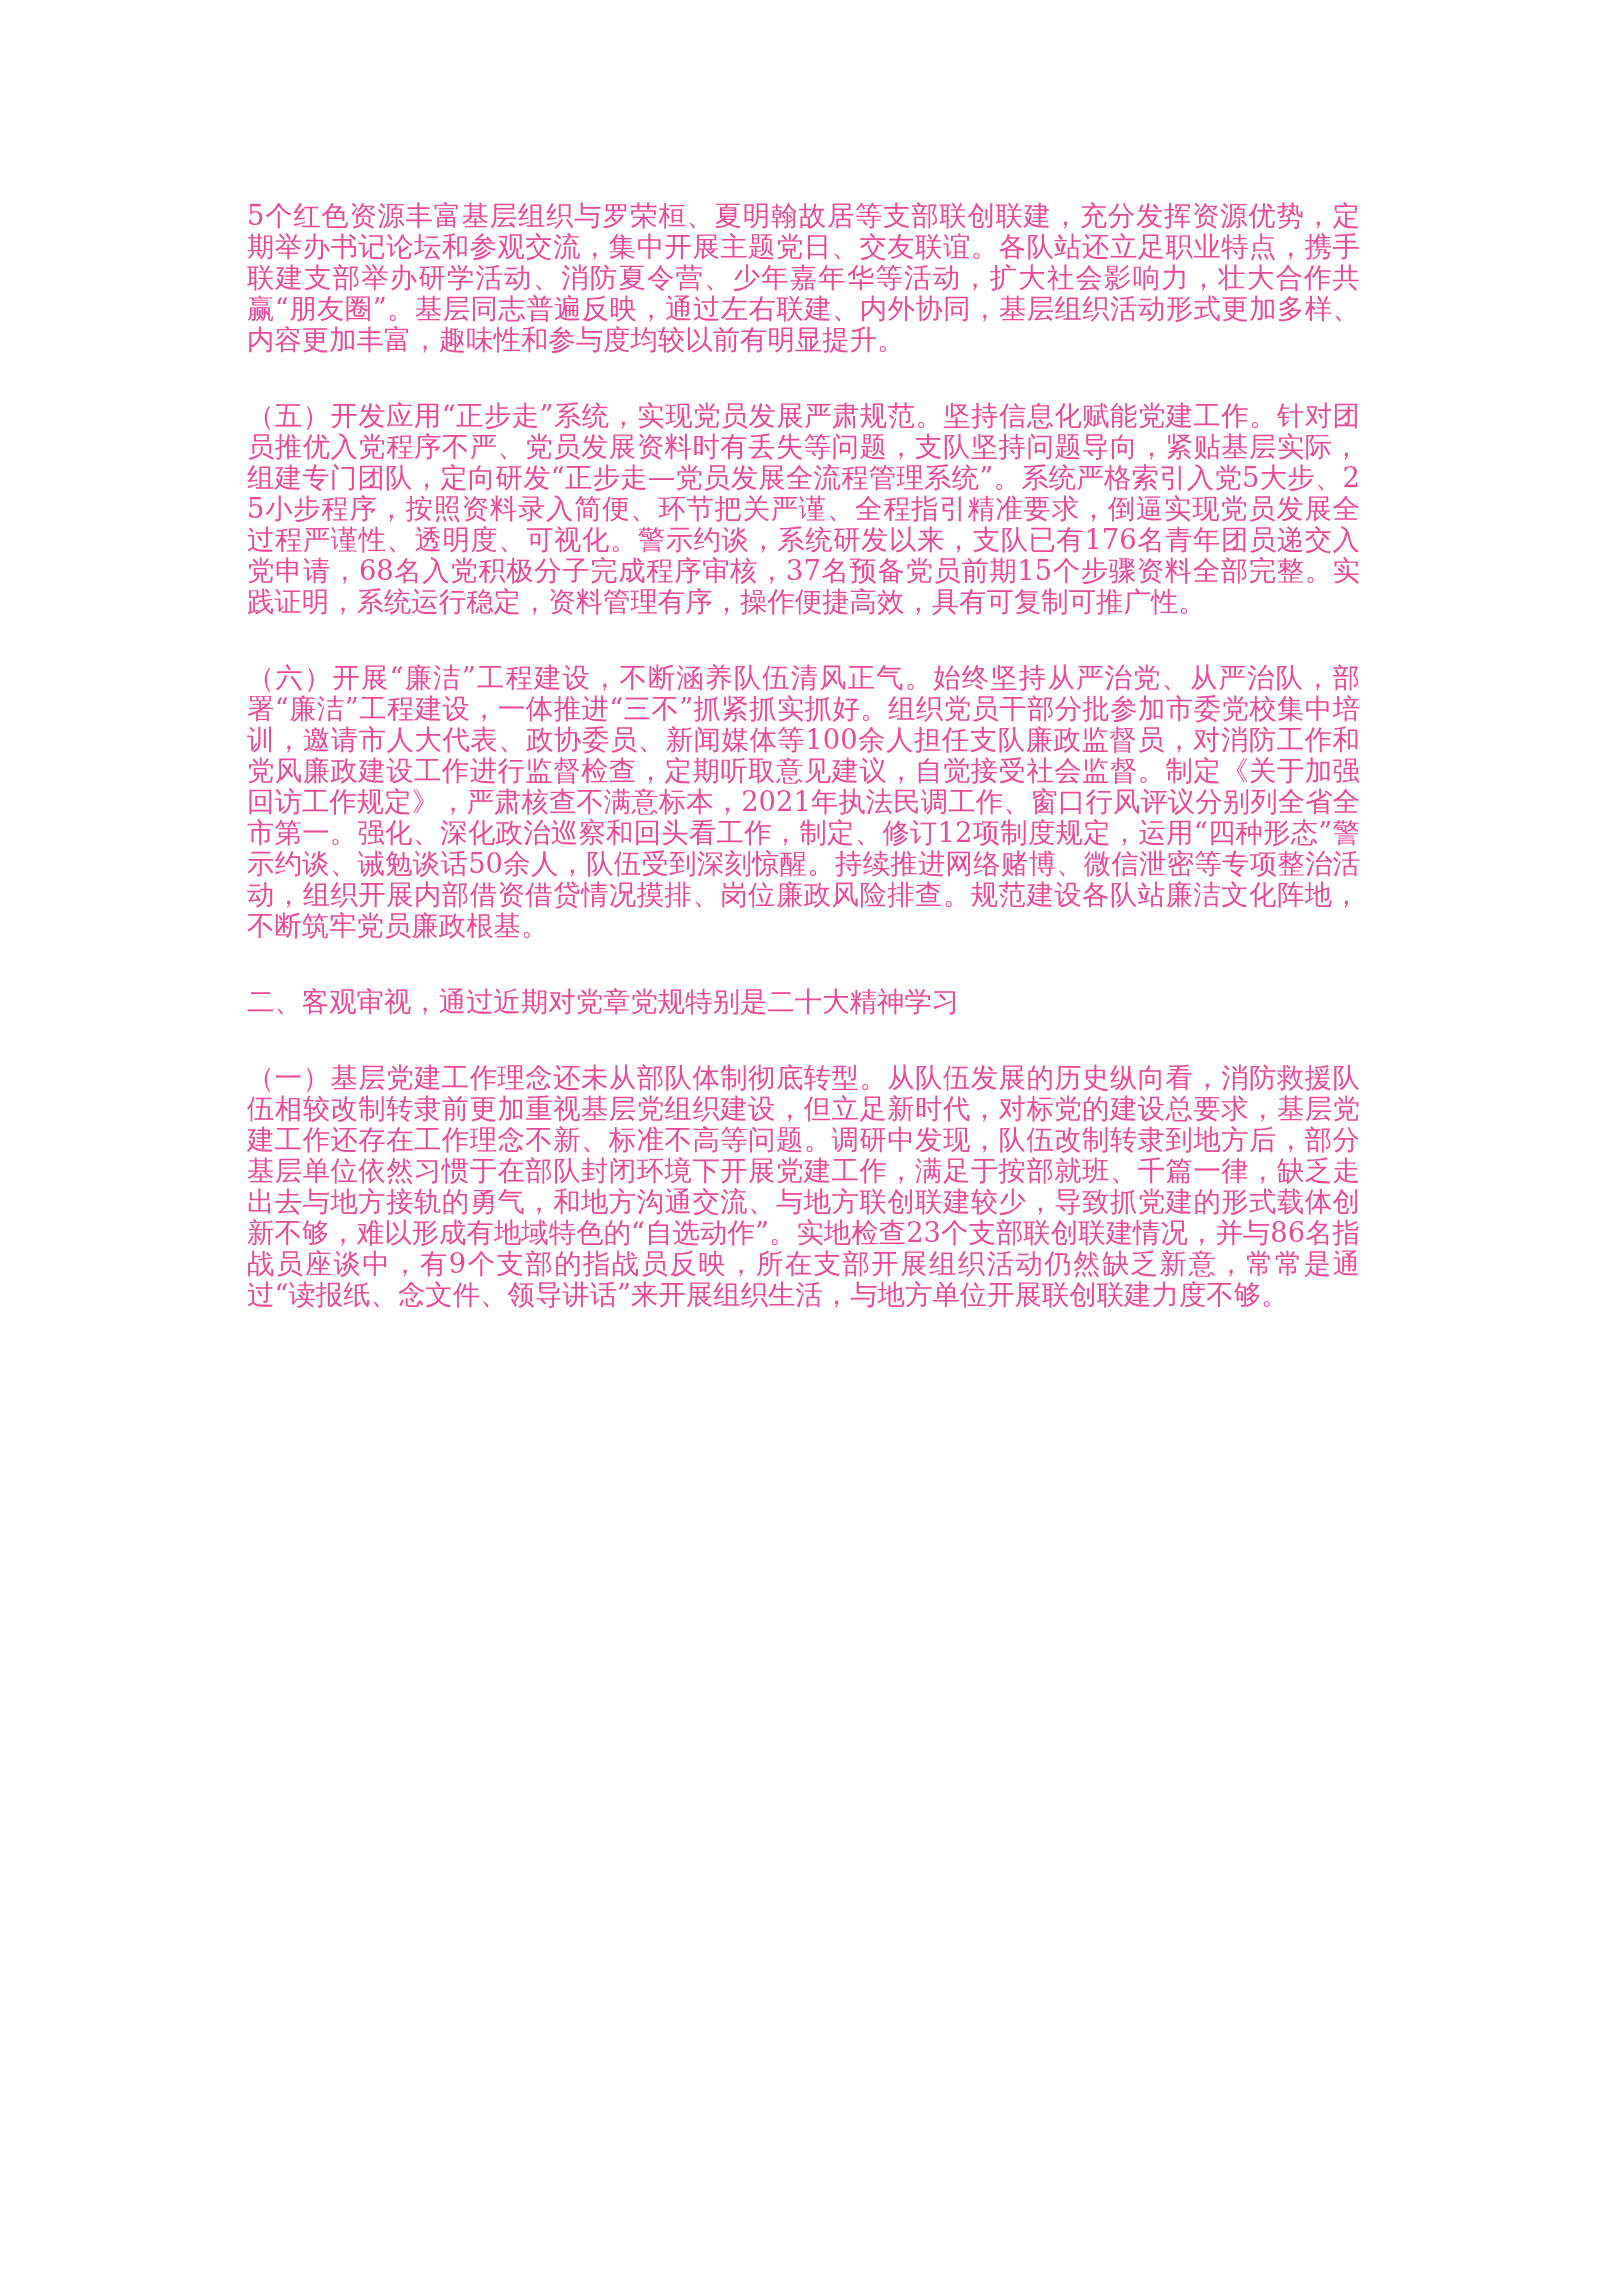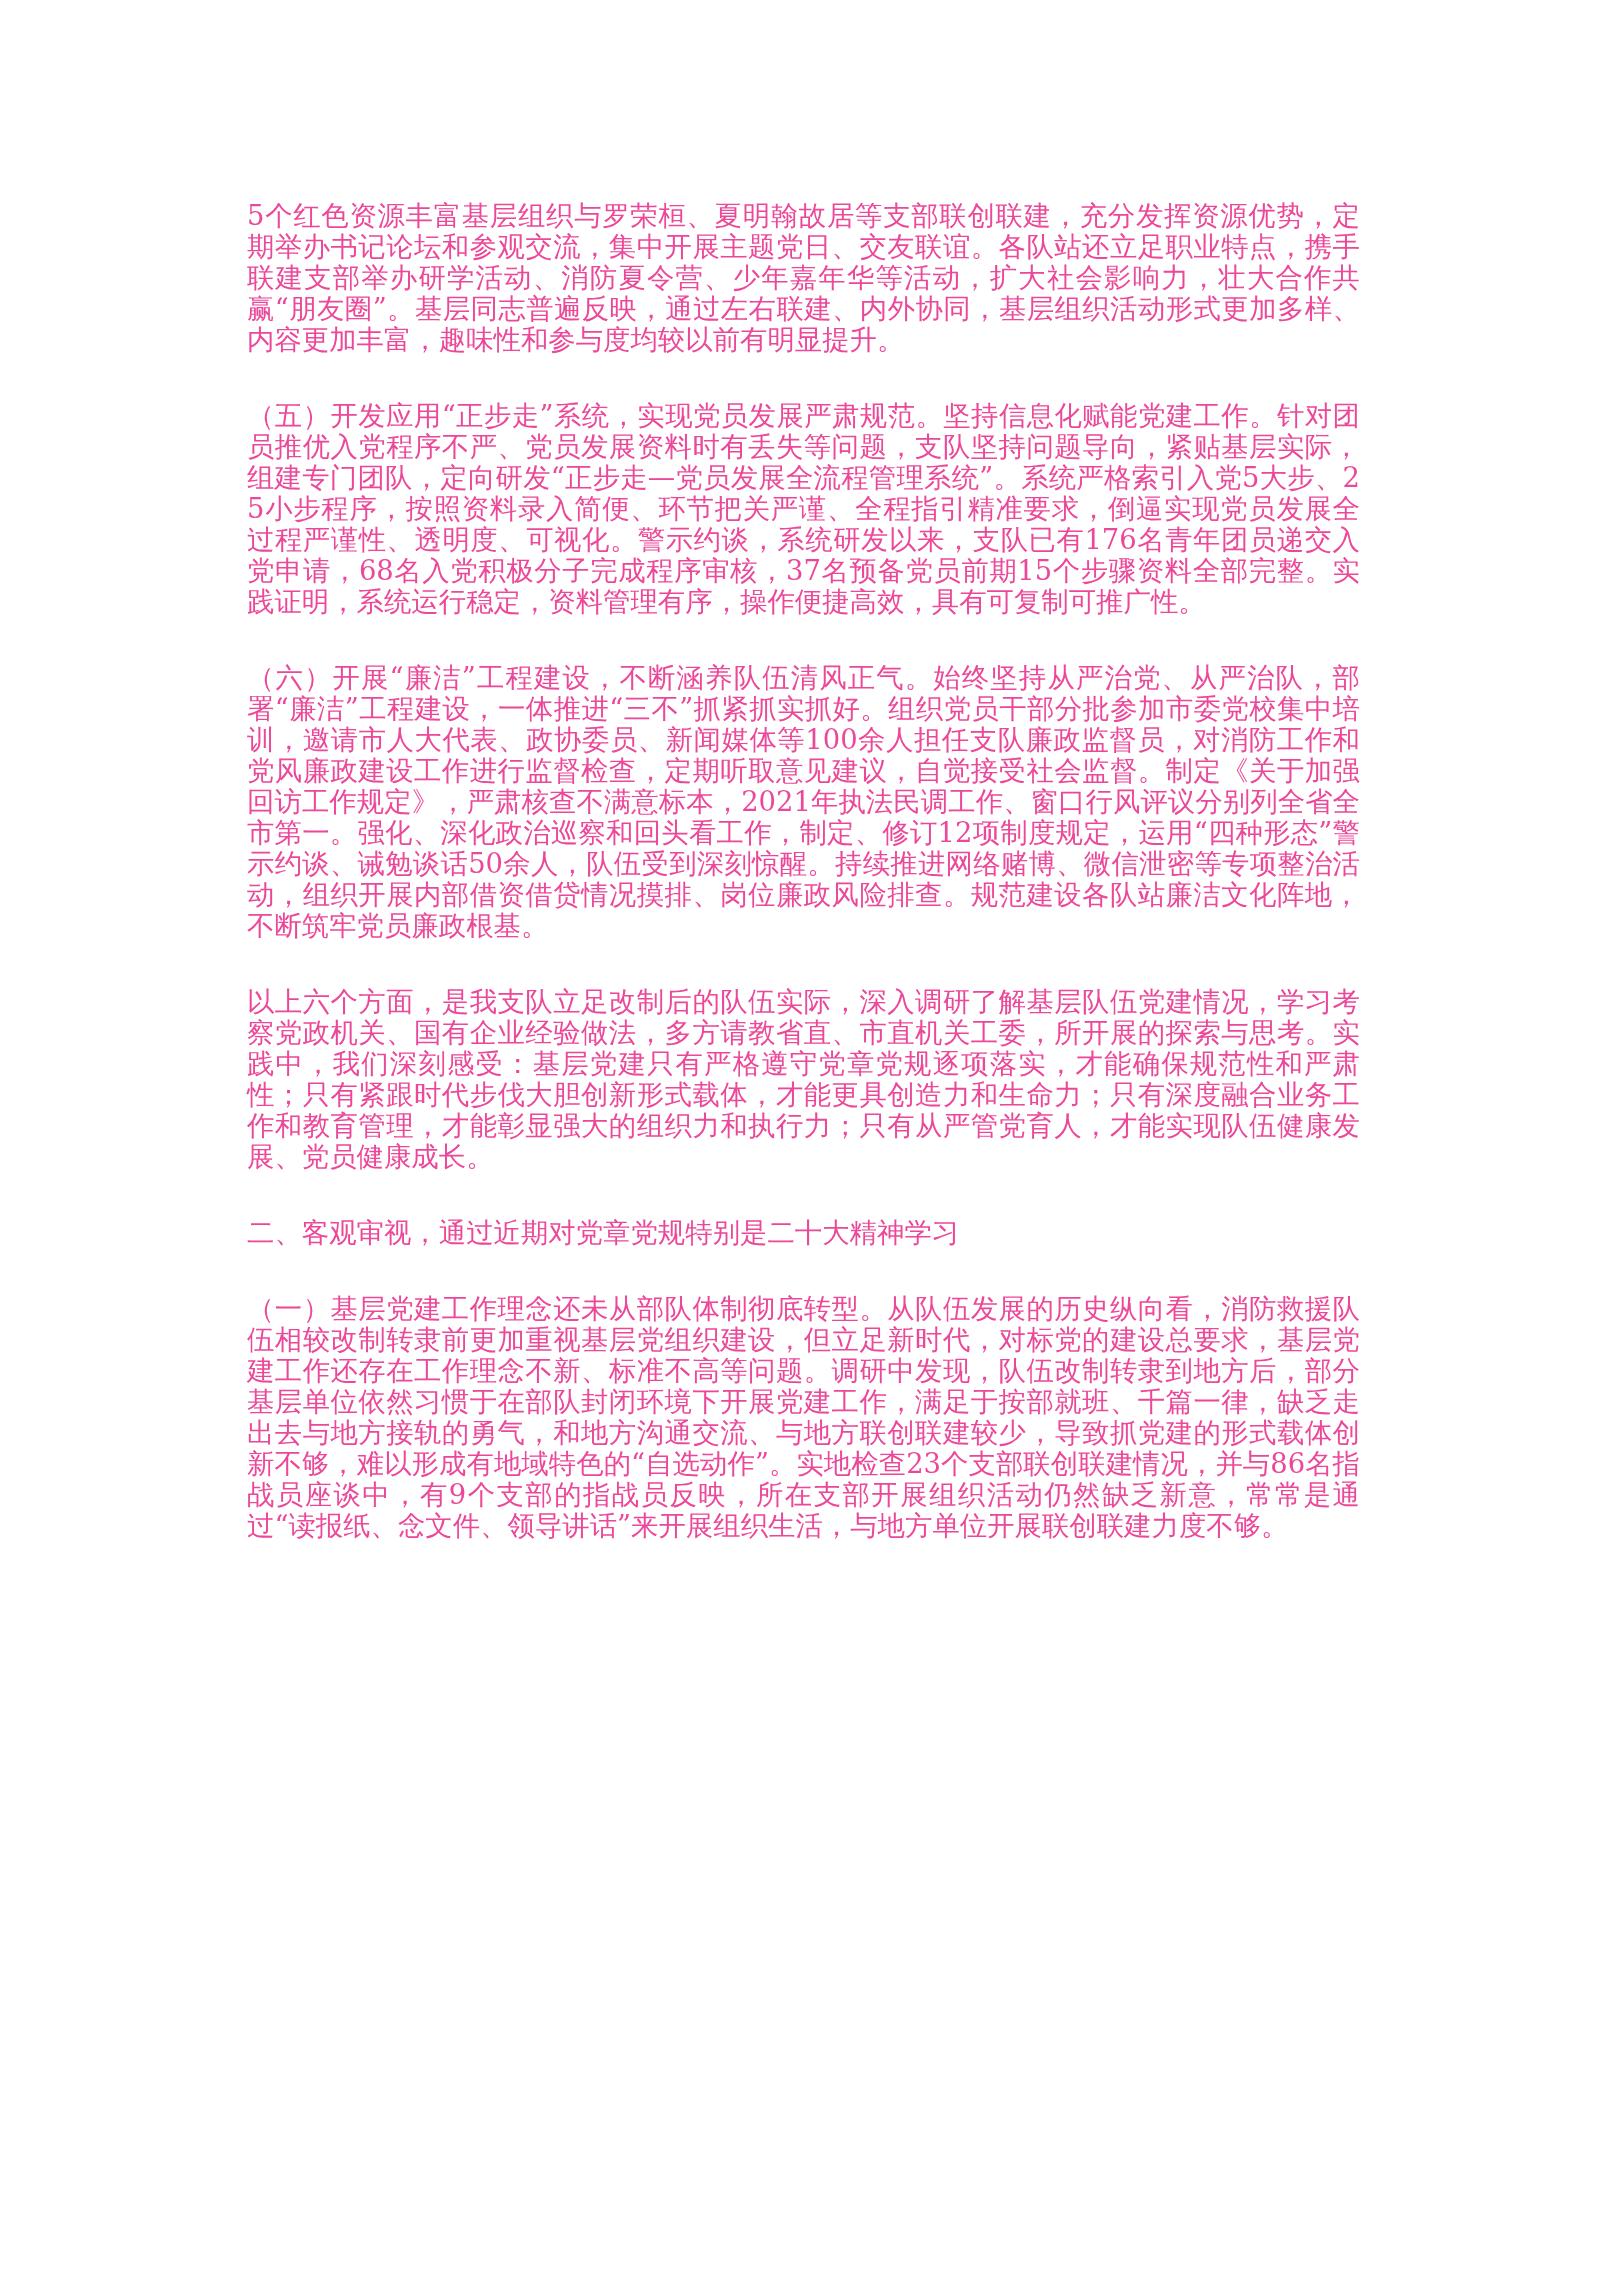--- a/index.html
+++ b/index.html
@@ -36,17 +36,16 @@
     font-size: 27.4px;
   }
 </style>
 </head>
 <body>
 
 <div class="page">
   <p class="para">5个红色资源丰富基层组织与罗荣桓、夏明翰故居等支部联创联建，充分发挥资源优势，定期举办书记论坛和参观交流，集中开展主题党日、交友联谊。各队站还立足职业特点，携手联建支部举办研学活动、消防夏令营、少年嘉年华等活动，扩大社会影响力，壮大合作共赢“朋友圈”。基层同志普遍反映，通过左右联建、内外协同，基层组织活动形式更加多样、内容更加丰富，趣味性和参与度均较以前有明显提升。</p>
   <p class="para">（五）开发应用“正步走”系统，实现党员发展严肃规范。坚持信息化赋能党建工作。针对团员推优入党程序不严、党员发展资料时有丢失等问题，支队坚持问题导向，紧贴基层实际，组建专门团队，定向研发“正步走—党员发展全流程管理系统”。系统严格索引入党5大步、25小步程序，按照资料录入简便、环节把关严谨、全程指引精准要求，倒逼实现党员发展全过程严谨性、透明度、可视化。警示约谈，系统研发以来，支队已有176名青年团员递交入党申请，68名入党积极分子完成程序审核，37名预备党员前期15个步骤资料全部完整。实践证明，系统运行稳定，资料管理有序，操作便捷高效，具有可复制可推广性。</p>
   <p class="para">（六）开展“廉洁”工程建设，不断涵养队伍清风正气。始终坚持从严治党、从严治队，部署“廉洁”工程建设，一体推进“三不”抓紧抓实抓好。组织党员干部分批参加市委党校集中培训，邀请市人大代表、政协委员、新闻媒体等100余人担任支队廉政监督员，对消防工作和党风廉政建设工作进行监督检查，定期听取意见建议，自觉接受社会监督。制定《关于加强回访工作规定》，严肃核查不满意标本，2021年执法民调工作、窗口行风评议分别列全省全市第一。强化、深化政治巡察和回头看工作，制定、修订12项制度规定，运用“四种形态”警示约谈、诫勉谈话50余人，队伍受到深刻惊醒。持续推进网络赌博、微信泄密等专项整治活动，组织开展内部借资借贷情况摸排、岗位廉政风险排查。规范建设各队站廉洁文化阵地，不断筑牢党员廉政根基。</p>
-  <p class="para">以上六个方面，是我支队立足改制后的队伍实际，深入调研了解基层队伍党建情况，学习考察党政机关、国有企业经验做法，多方请教省直、市直机关工委，所开展的探索与思考。实践中，我们深刻感受：基层党建只有严格遵守党章党规逐项落实，才能确保规范性和严肃性；只有紧跟时代步伐大胆创新形式载体，才能更具创造力和生命力；只有深度融合业务工作和教育管理，才能彰显强大的组织力和执行力；只有从严管党育人，才能实现队伍健康发展、党员健康成长。</p>
   <h2 class="heading">二、客观审视，通过近期对党章党规特别是二十大精神学习</h2>
   <p class="para">（一）基层党建工作理念还未从部队体制彻底转型。从队伍发展的历史纵向看，消防救援队伍相较改制转隶前更加重视基层党组织建设，但立足新时代，对标党的建设总要求，基层党建工作还存在工作理念不新、标准不高等问题。调研中发现，队伍改制转隶到地方后，部分基层单位依然习惯于在部队封闭环境下开展党建工作，满足于按部就班、千篇一律，缺乏走出去与地方接轨的勇气，和地方沟通交流、与地方联创联建较少，导致抓党建的形式载体创新不够，难以形成有地域特色的“自选动作”。实地检查23个支部联创联建情况，并与86名指战员座谈中，有9个支部的指战员反映，所在支部开展组织活动仍然缺乏新意，常常是通过“读报纸、念文件、领导讲话”来开展组织生活，与地方单位开展联创联建力度不够。</p>
 </div>
 
 
 </body></html>

